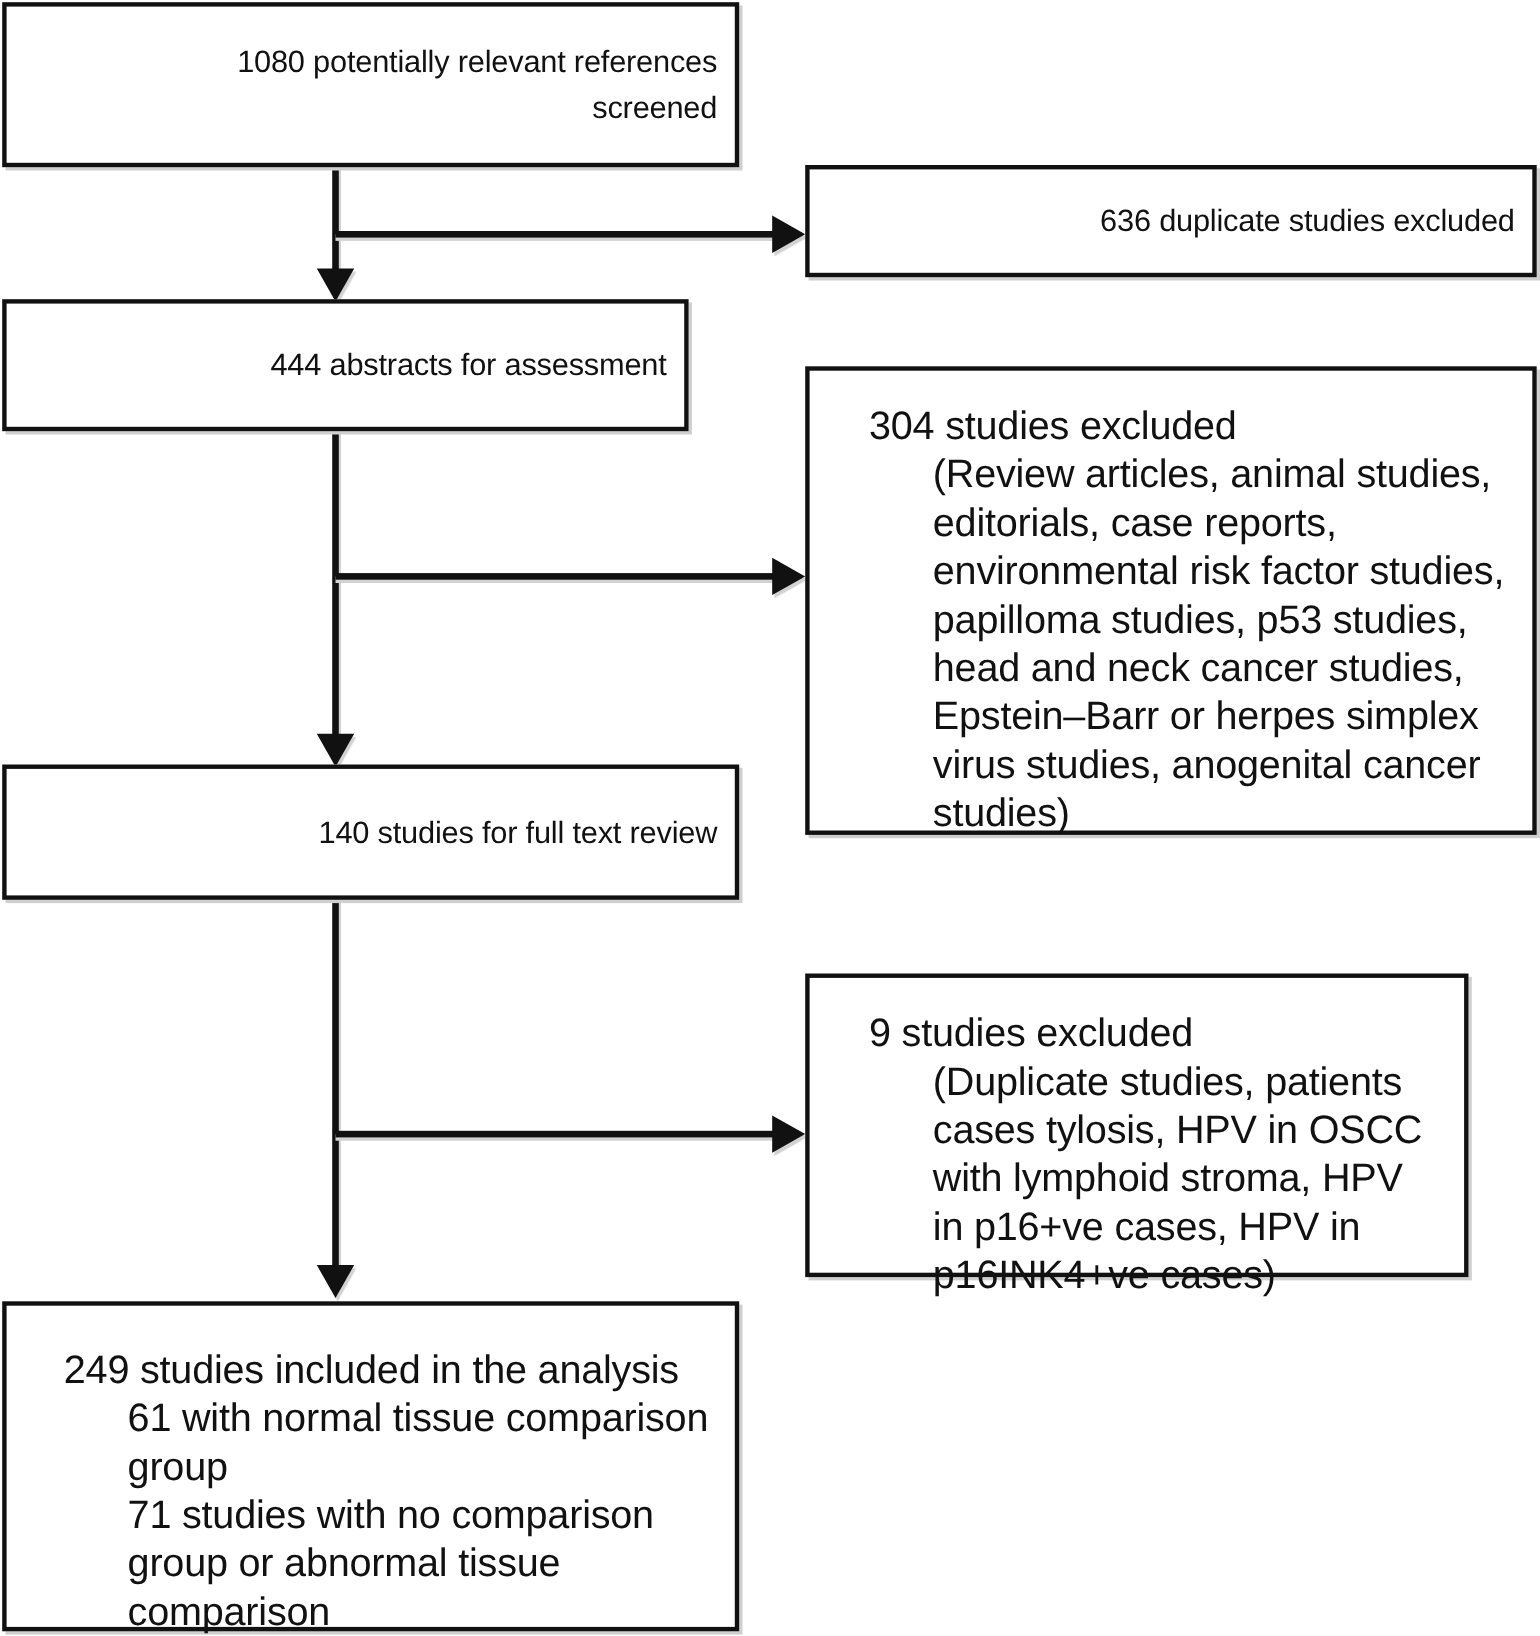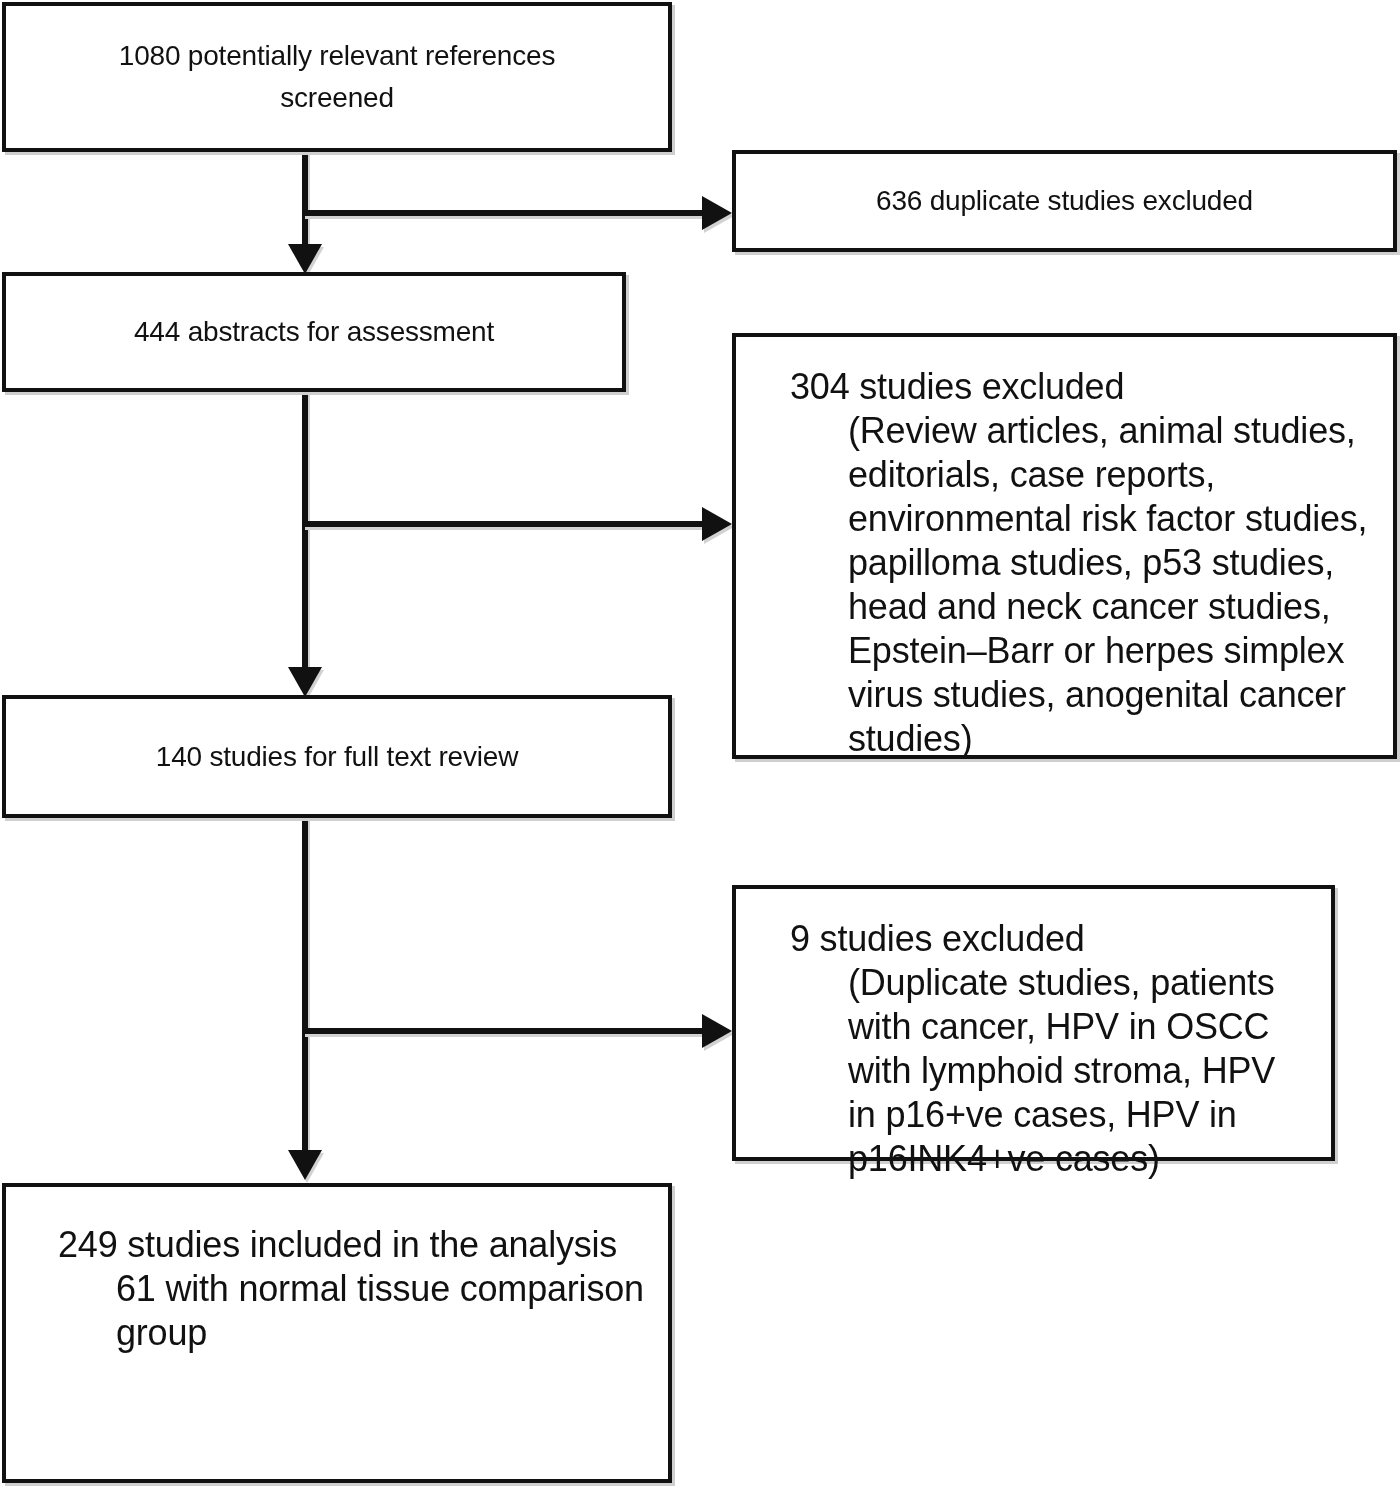--- a/index.html
+++ b/index.html
@@ -28,21 +28,21 @@
     position: absolute;
     left: 0;
     right: 0;
     color: #111111;
     font-size: 28px;
     line-height: 42px;
     letter-spacing: -0.2px;
     white-space: pre-line;
   }
   .centered .txt {
-    text-align: center;
+    text-align: right;
     top: 50%;
     transform: translateY(-50%);
     padding: 0 16px;
   }
 
   
   .hang {
     position: absolute;
     color: #111111;
     font-size: 36px;
@@ -127,24 +127,25 @@
     </div>
   </div>
 
   <div class="flowbox centered" style="left:2px; top:695px; width:670px; height:123px;">
     <div class="txt">140 studies for full text review</div>
   </div>
 
   <div class="flowbox lefted" style="left:732px; top:885px; width:603px; height:276px;">
     <div class="hang" style="left:54px; right:24px; top:28px;">
       <span class="l0">9 studies excluded</span>
-      <span class="l1">(Duplicate studies, patients with cancer, HPV in OSCC with lymphoid stroma, HPV in p16+ve cases, HPV in p16INK4+ve cases)</span>
+      <span class="l1">(Duplicate studies, patients cases tylosis, HPV in OSCC with lymphoid stroma, HPV in p16+ve cases, HPV in p16INK4+ve cases)</span>
     </div>
   </div>
 
   <div class="flowbox lefted" style="left:2px; top:1183px; width:670px; height:300px;">
     <div class="hang" style="left:52px; right:20px; top:36px;">
       <span class="l0">249 studies included in the analysis</span>
       <span class="l1">61 with normal tissue comparison group</span>
+      <span class="l1">71 studies with no comparison group or abnormal tissue comparison</span>
     </div>
   </div>
 
 </div>
 
 </body></html>

